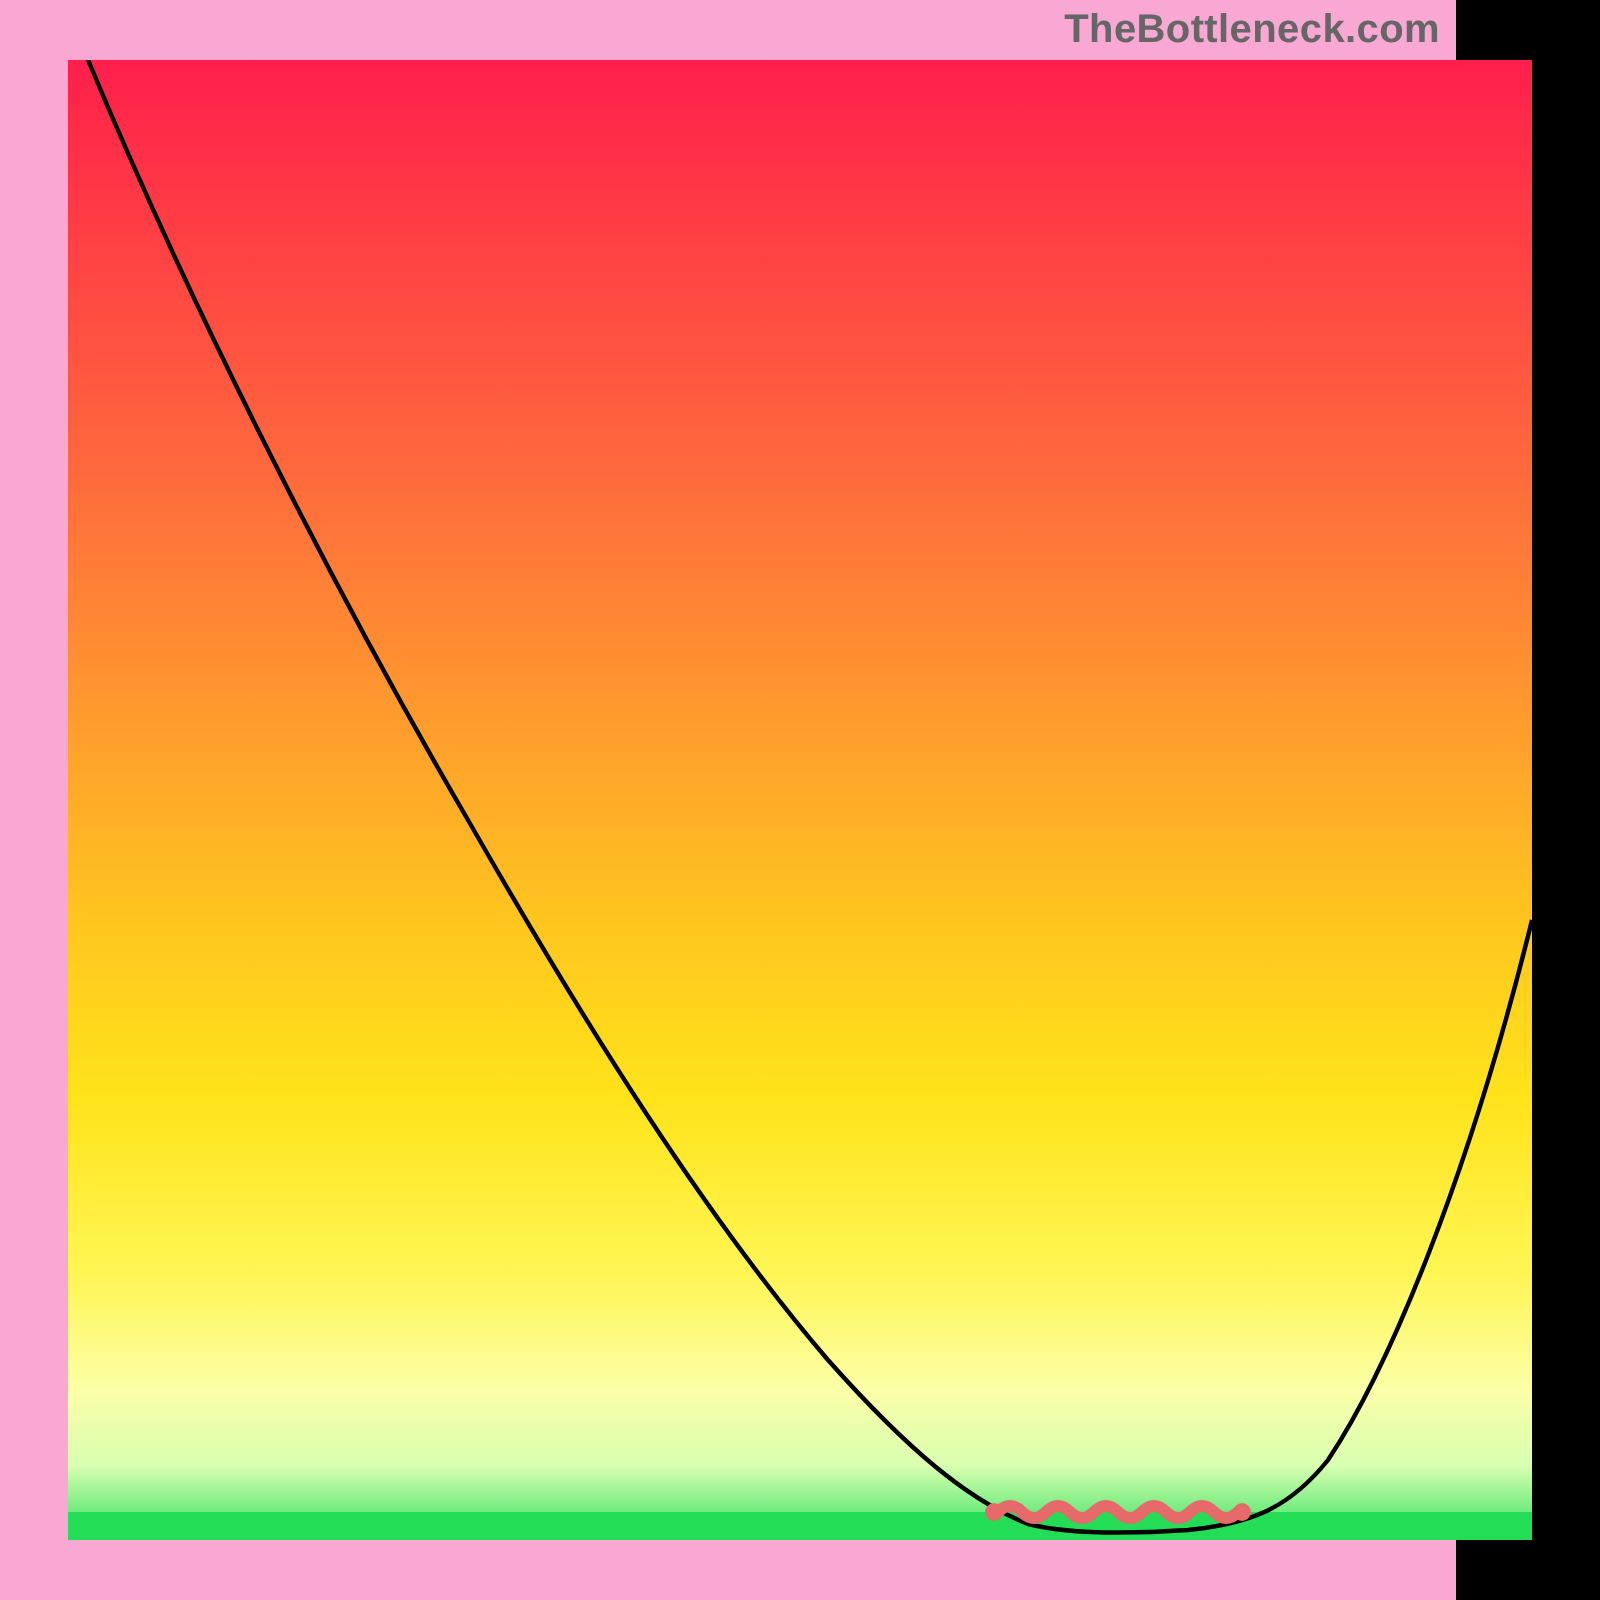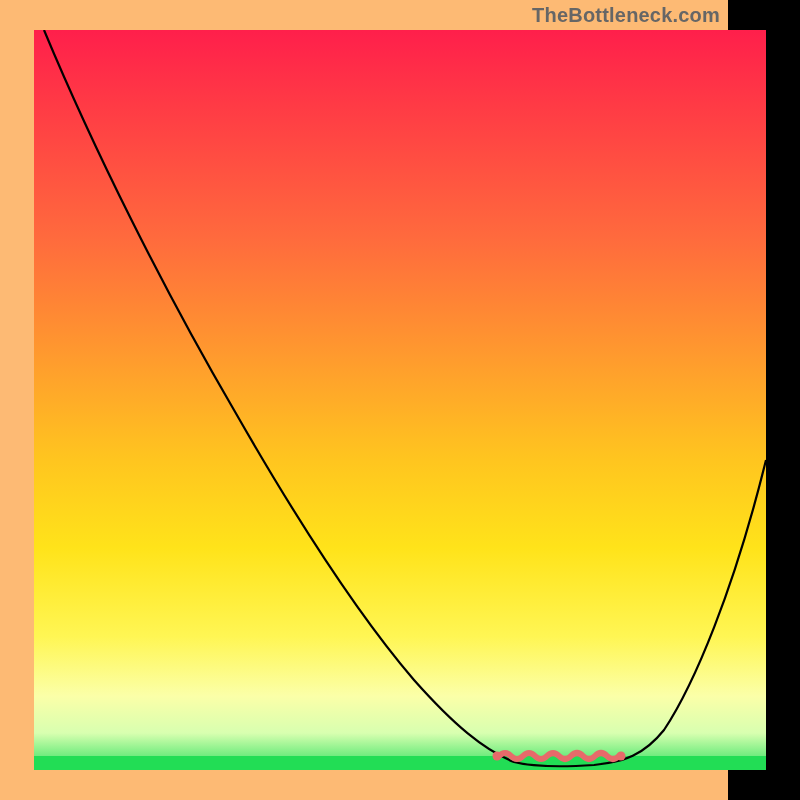--- a/index.html
+++ b/index.html
@@ -8,21 +8,21 @@
     width: 800px;
     height: 800px;
     background: #000;
     overflow: hidden;
     font-family: Arial, Helvetica, sans-serif;
   }
   .frame {
     position: relative;
     width: 728px;
     height: 800px;
-    background: #fdba74;
+    background: #f9a8d4;
     text-decoration: underline;
   }
   .watermark {
     position: absolute;
     top: 4px;
     right: 8px;
     font-size: 20px;
     font-weight: 700;
     color: #666;
     letter-spacing: 0.2px;

